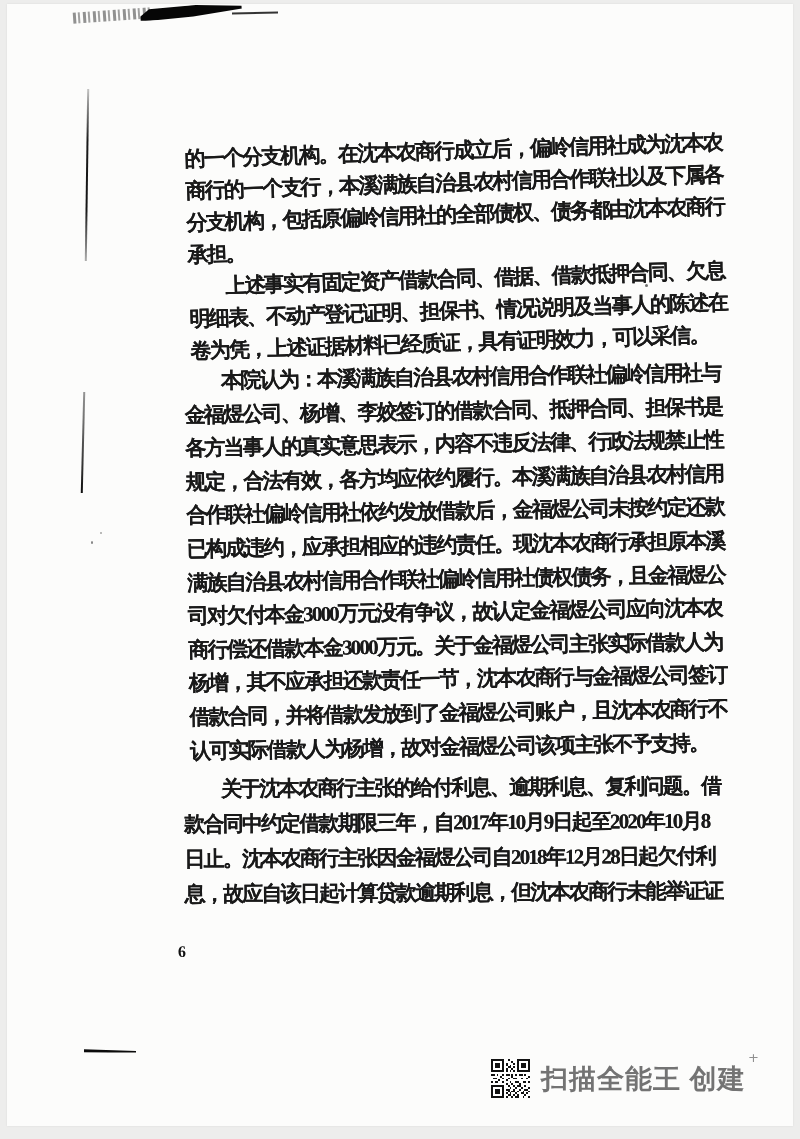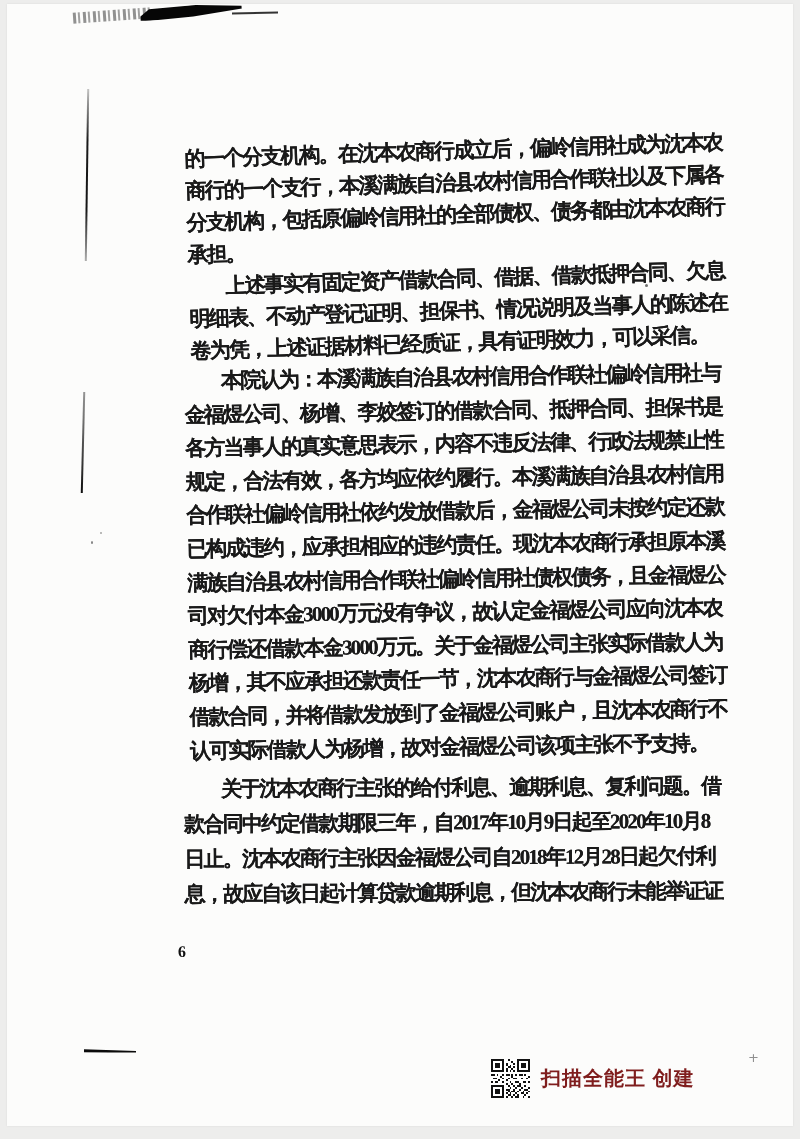--- a/index.html
+++ b/index.html
@@ -41,21 +41,21 @@
   .g-c{top:768px;transform:rotate(-0.35deg);}
   .g-c .tl{height:35px;line-height:35px;}
   .ind{padding-left:37px;}
 
   
   .page-number{position:absolute;left:171px;top:939px;font-size:16px;font-weight:700;color:#111;
     font-family:"Liberation Serif",serif;transform:rotate(-1deg);}
   .watermark{position:absolute;left:484px;top:1055px;display:flex;align-items:center;gap:11px;}
   .watermark svg{display:block;}
   .wm-text{font-family:"Liberation Sans","DejaVu Sans",sans-serif;font-weight:700;
-    font-size:20px;color:#7f1d1d;letter-spacing:1px;white-space:nowrap;}
+    font-size:27px;color:#737373;letter-spacing:1px;white-space:nowrap;}
   .plus-mark{position:absolute;left:741px;top:1046px;font-size:13px;color:#8f8f8f;
     font-family:"DejaVu Sans",sans-serif;}
 </style>
 </head>
 <body>
 
 <div class="canvas">
   <div class="page">
 
     <div class="streak-smudge"></div>

